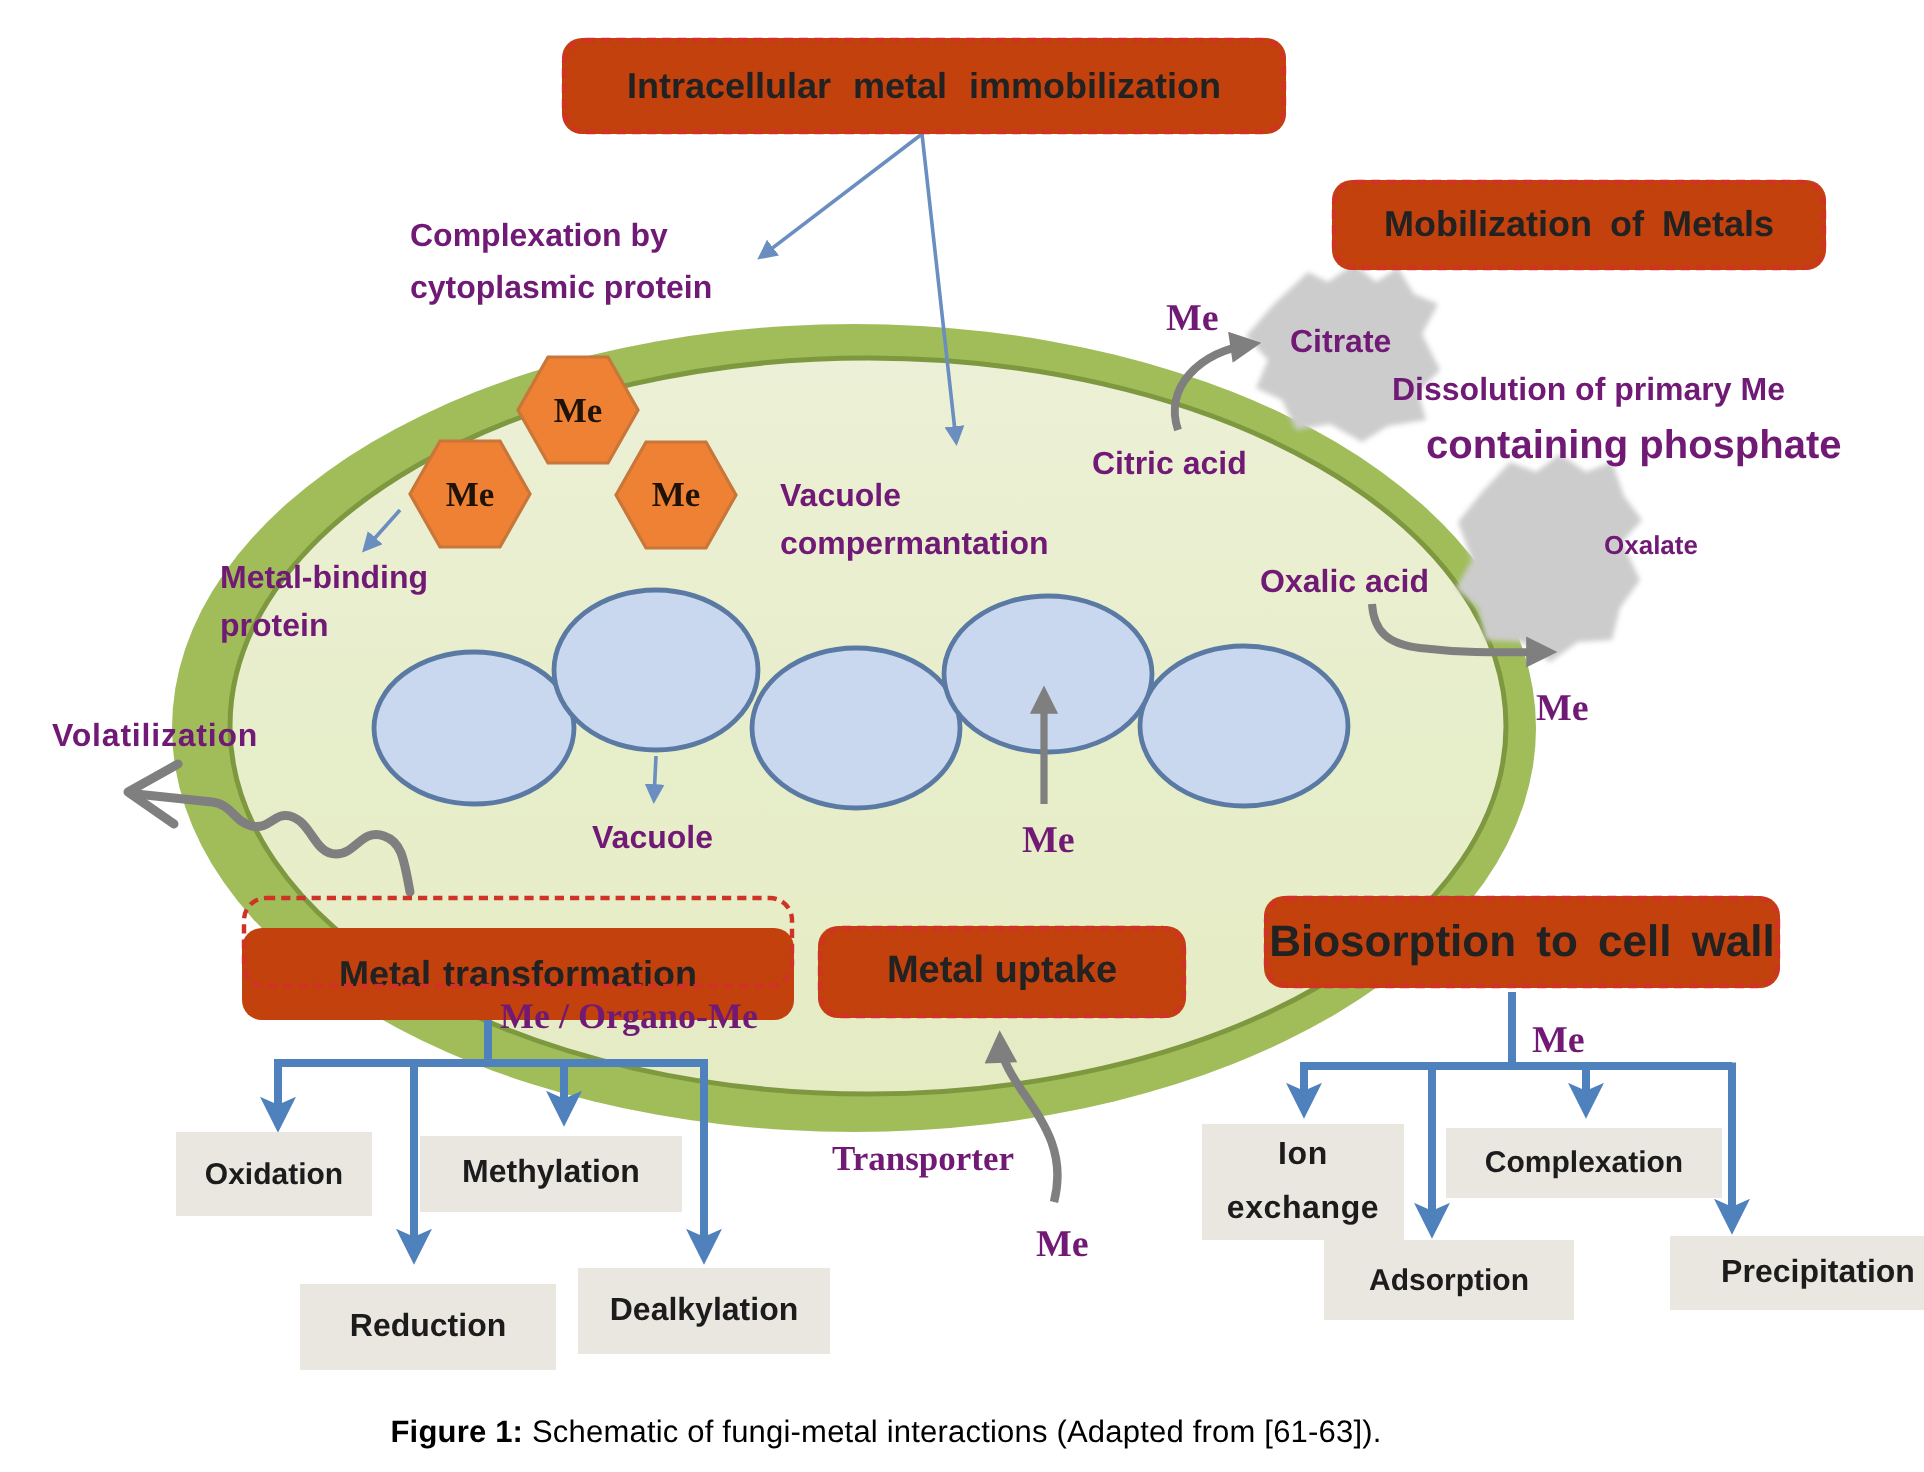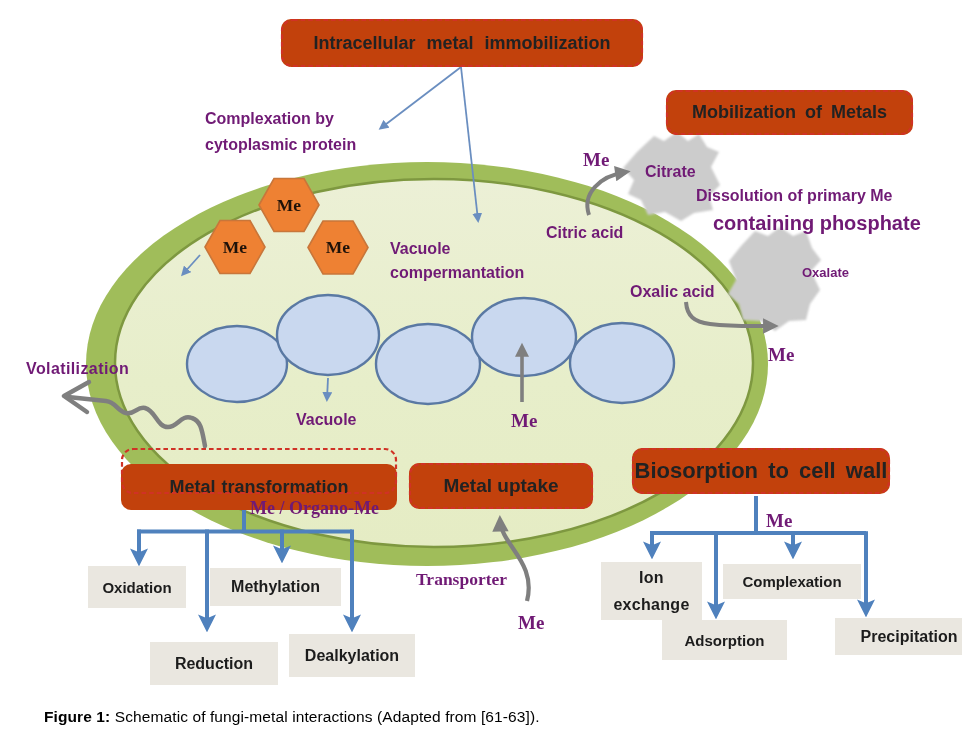--- a/index.html
+++ b/index.html
@@ -104,20 +104,21 @@
 <div class="gbox" style="left:210px;top:568px;width:131px;height:38px;">Methylation</div>
 <div class="gbox" style="left:150px;top:642px;width:128px;height:43px;">Reduction</div>
 <div class="gbox" style="left:289px;top:634px;width:126px;height:43px;">Dealkylation</div>
 <div class="gbox" style="left:601px;top:562px;width:101px;height:58px;line-height:27px;font-size:16px;letter-spacing:0.3px;">Ion<br>exchange</div>
 <div class="gbox" style="left:723px;top:564px;width:138px;height:35px;font-size:15px;">Complexation</div>
 <div class="gbox" style="left:662px;top:620px;width:125px;height:40px;font-size:15px;">Adsorption</div>
 <div class="gbox" style="left:799px;top:618px;width:148px;height:37px;margin-left:36px;">Precipitation</div>
 
 <div class="lbl" style="left:205px;top:106px;width:164px;font-size:16px;line-height:26px;">Complexation by<br>cytoplasmic protein</div>
 <div class="lbl" style="left:390px;top:237px;width:160px;font-size:16px;line-height:24px;">Vacuole<br>compermantation</div>
+<div class="lbl" style="left:110px;top:278px;width:130px;font-size:16px;line-height:24px;">Metal-binding<br>protein</div>
 <div class="lbl" style="left:26px;top:360px;font-size:16px;letter-spacing:0.4px;">Volatilization</div>
 <div class="lbl" style="left:546px;top:224px;font-size:16px;">Citric acid</div>
 <div class="lbl ser" style="left:583px;top:149px;font-size:19px;">Me</div>
 <div class="lbl" style="left:645px;top:163px;font-size:16px;">Citrate</div>
 <div class="lbl" style="left:696px;top:187px;font-size:16px;">Dissolution of primary Me</div>
 <div class="lbl" style="left:713px;top:212px;font-size:20px;">containing phosphate</div>
 <div class="lbl" style="left:770px;top:265px;font-size:13px;margin-left:32px;">Oxalate</div>
 <div class="lbl" style="left:630px;top:283px;font-size:16px;">Oxalic acid</div>
 <div class="lbl ser" style="left:768px;top:344px;font-size:19px;">Me</div>
 <div class="lbl" style="left:296px;top:411px;font-size:16px;">Vacuole</div>
@@ -130,16 +131,16 @@
 <svg style="position:absolute;left:0;top:0;pointer-events:none;" width="962" height="736" viewBox="0 0 962 736">
   <g fill="none" stroke="#d03226" stroke-width="2.2" stroke-dasharray="4.6,3">
     <rect x="282" y="20" width="360" height="46" rx="11"></rect>
     <rect x="667" y="91" width="245" height="43" rx="11"></rect>
     <rect x="122" y="449" width="274" height="44" rx="11"></rect>
     <rect x="410" y="464" width="182" height="44" rx="11"></rect>
     <rect x="633" y="449" width="256" height="44" rx="11"></rect>
   </g>
 </svg>
 
-<div style="position:absolute;left:0;top:708px;width:886px;text-align:left;font-size:15.5px;letter-spacing:0.1px;color:#000;padding-left:44px;">
+<div style="position:absolute;left:0;top:708px;width:886px;text-align:center;font-size:15.5px;letter-spacing:0.1px;color:#000;">
 <b>Figure 1:</b> Schematic of fungi-metal interactions (Adapted from [61-63]).
 </div>
 </div>
 
 </body></html>

